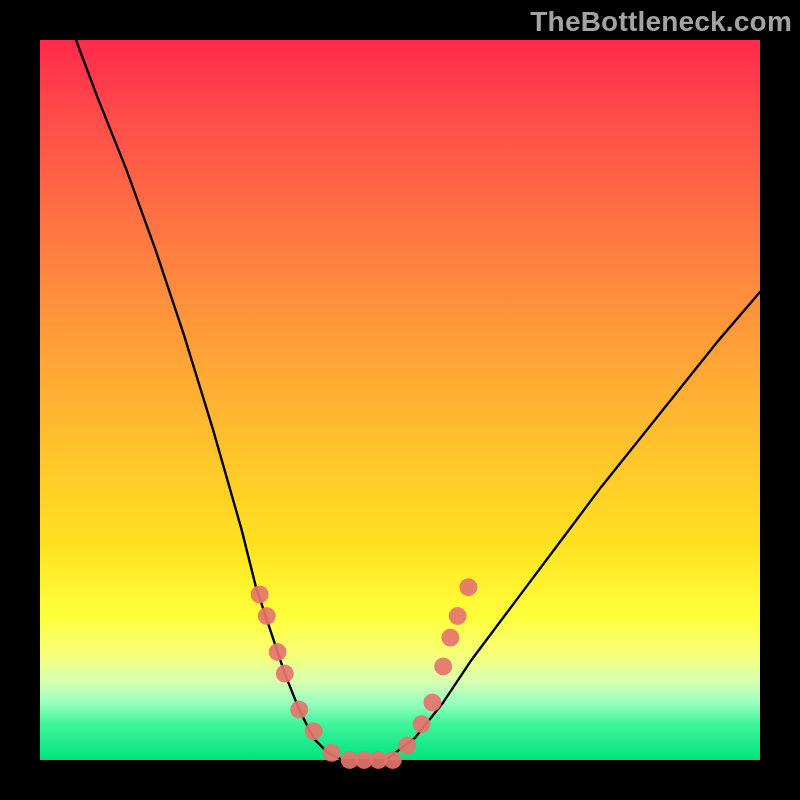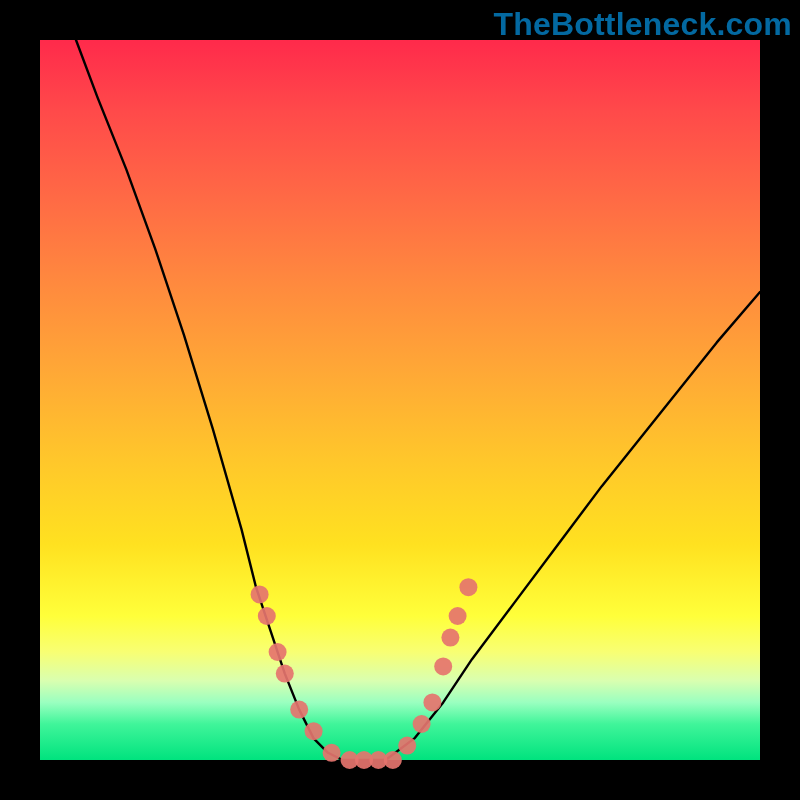--- a/index.html
+++ b/index.html
@@ -39,23 +39,23 @@
       #d9ffb0 89%,
       #9affc0 92%,
       #40f59a 95%,
       #00e37e 100%
     );
   }
   .watermark {
     position: absolute;
     right: 8px;
     top: 6px;
-    font-size: 32px;
+    font-size: 28px;
     font-weight: 600;
-    color: #0369a1;
+    color: #a3a3a3;
     letter-spacing: 0.2px;
     user-select: none;
   }
   svg.curve {
     position: absolute;
     left: 40px;
     top: 40px;
     width: 720px;
     height: 720px;
     overflow: visible;

